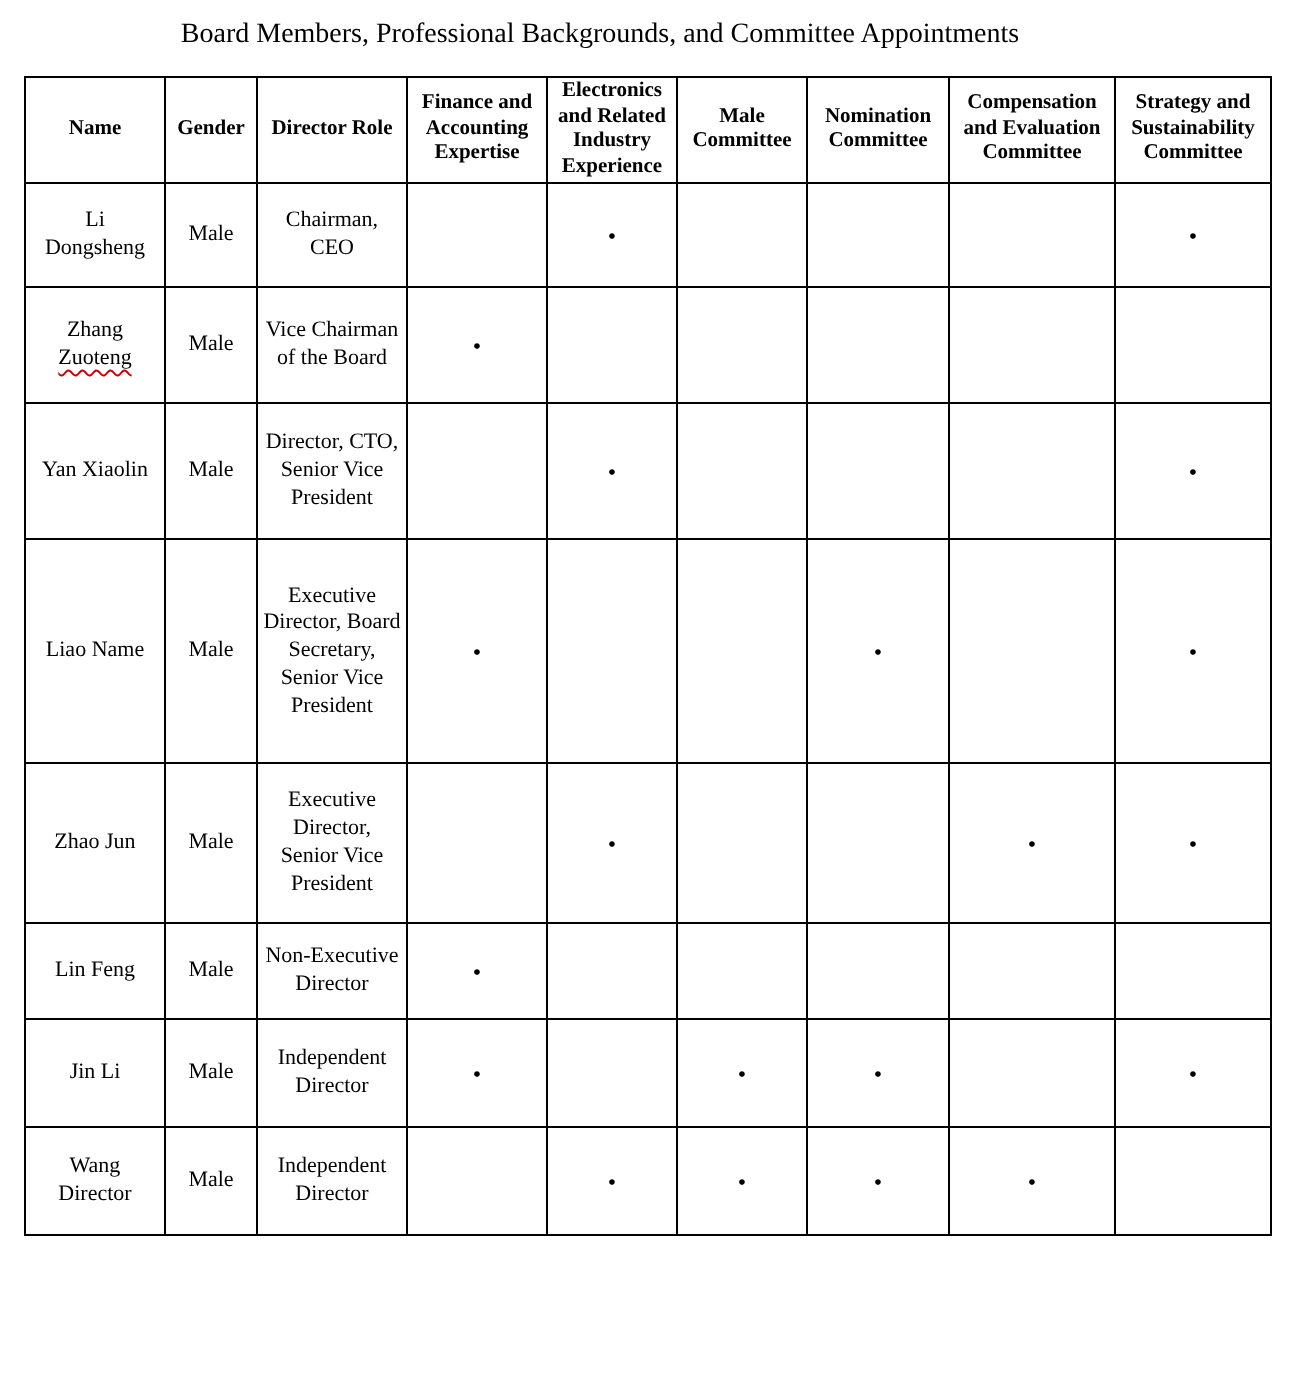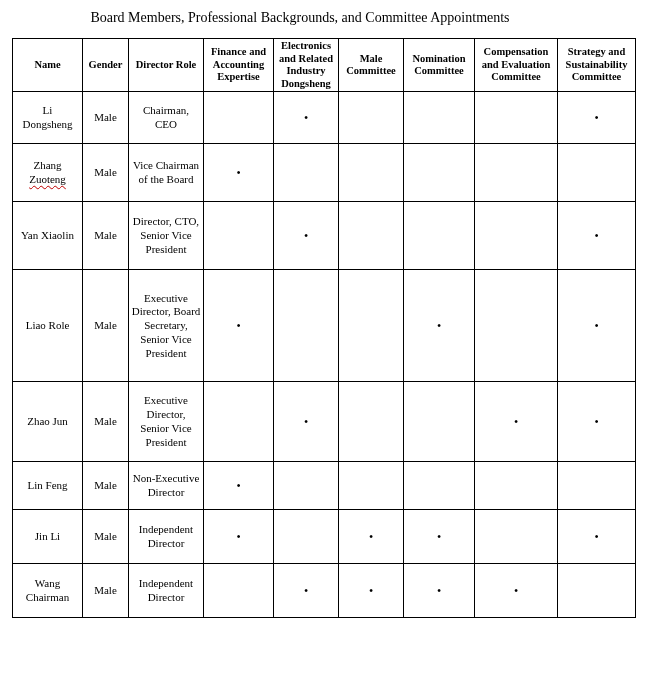--- a/index.html
+++ b/index.html
@@ -88,21 +88,21 @@
         <col style="width:83px">
         <col style="width:78px">
     </colgroup>
 
     <tbody>
         <tr class="hr">
       <th>Name</th>
       <th>Gender</th>
       <th>Director Role</th>
       <th>Finance and Accounting Expertise</th>
-      <th>Electronics and Related Industry Dongsheng</th>
+      <th>Electronics and Related Industry Experience</th>
       <th>Male Committee</th>
       <th>Nomination Committee</th>
       <th>Compensation and Evaluation Committee</th>
       <th>Strategy and Sustainability Committee</th>
     </tr>
 
     <tr class="r0">
       <td>
         <div>Li</div>
         <div>Dongsheng</div>
@@ -142,21 +142,21 @@
       <td class="dot"></td>
       <td class="dot">•</td>
       <td class="dot"></td>
       <td class="dot"></td>
       <td class="dot"></td>
       <td class="dot">•</td>
     </tr>
 
     <tr class="r3">
       <td>
-        <div>Liao Role</div>
+        <div>Liao Name</div>
         <div></div>
       </td>
       <td>Male</td>
       <td>Executive Director, Board Secretary, Senior Vice President</td>
       <td class="dot">•</td>
       <td class="dot"></td>
       <td class="dot"></td>
       <td class="dot">•</td>
       <td class="dot"></td>
       <td class="dot">•</td>
@@ -203,21 +203,21 @@
       <td class="dot"></td>
       <td class="dot">•</td>
       <td class="dot">•</td>
       <td class="dot"></td>
       <td class="dot">•</td>
     </tr>
 
     <tr class="r7">
       <td>
         <div>Wang</div>
-        <div>Chairman</div>
+        <div>Director</div>
       </td>
       <td>Male</td>
       <td>Independent Director</td>
       <td class="dot"></td>
       <td class="dot">•</td>
       <td class="dot">•</td>
       <td class="dot">•</td>
       <td class="dot">•</td>
       <td class="dot"></td>
     </tr>

